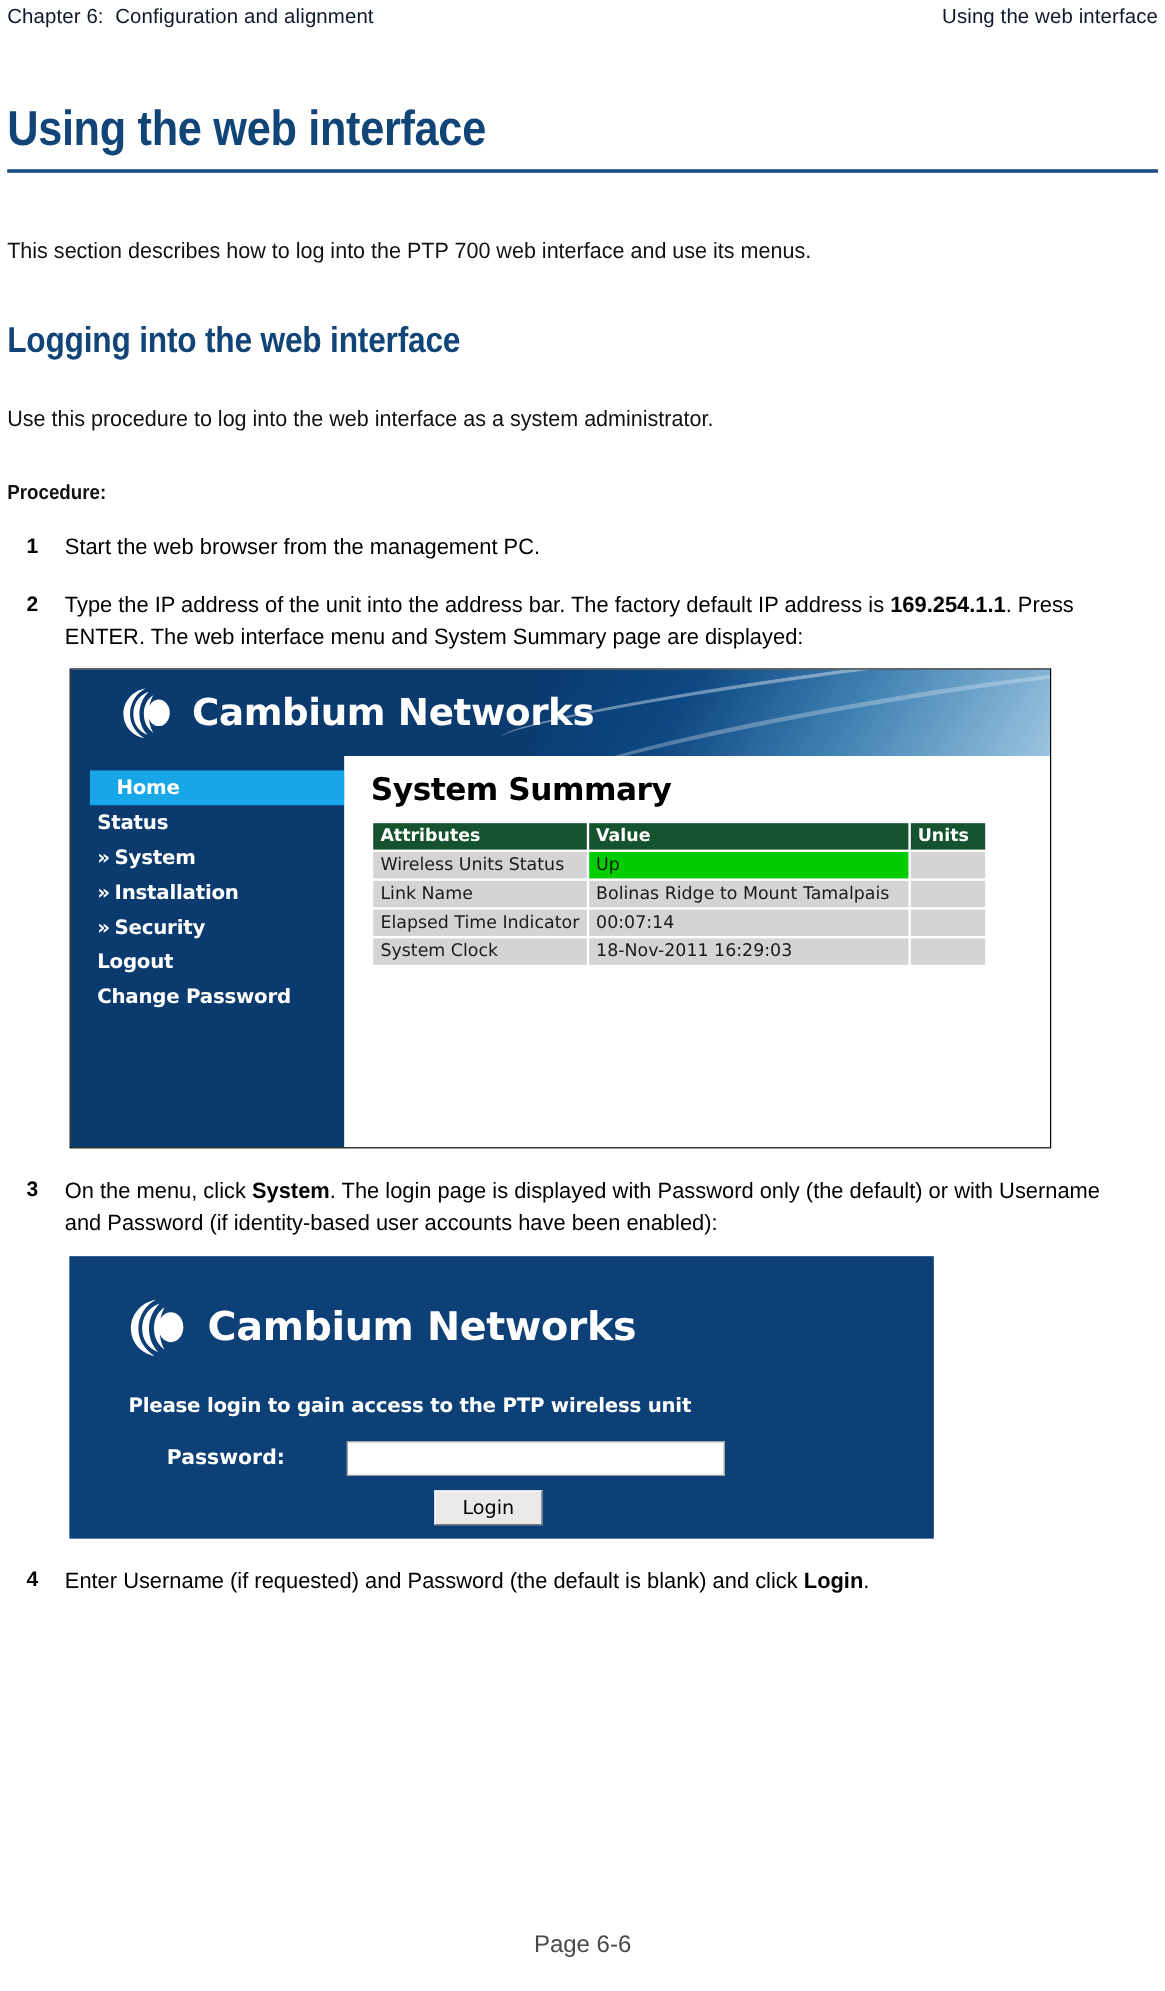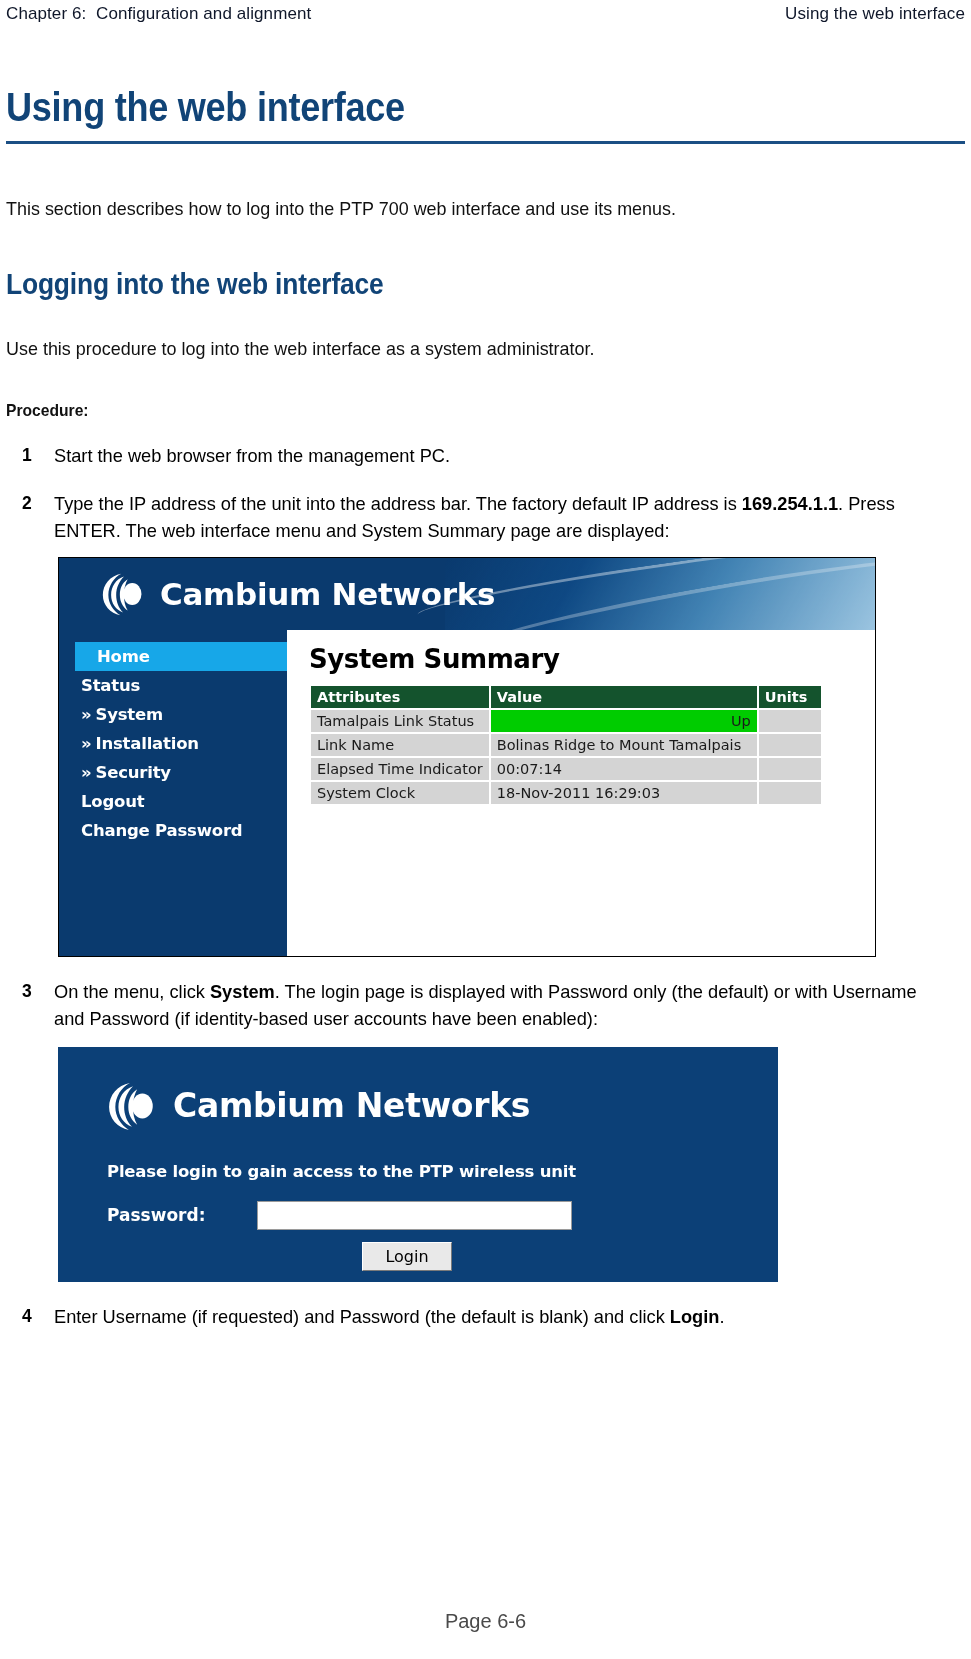--- a/index.html
+++ b/index.html
@@ -233,21 +233,21 @@
     padding: 3px 6px;
     font-size: 14.5px;
   }
   table.summary td {
     background: #d4d4d4;
     color: #1a1a1a;
     padding: 3px 6px;
     font-size: 14.5px;
     white-space: nowrap;
   }
-  table.summary td.val-green { background: #00cc00; text-align: right; }
+  table.summary td.val-green { background: #00cc00; }
   table.summary .c-attr { width: 160px; }
   table.summary .c-val  { width: 254px; }
   table.summary .c-unit { width: 50px; }
 
   
   .shot-login {
     width: 720px;
     height: 235px;
     margin-top: 14px;
     background: #0c4077;
@@ -266,20 +266,21 @@
     font-size: 16.5px;
     font-weight: bold;
     font-family: "DejaVu Sans", sans-serif;
     padding: 30px 0 0 48px;
     letter-spacing: -0.2px;
   }
   .login-row {
     display: flex;
     align-items: center;
     padding: 20px 0 0 48px;
+    margin-left: 32px;
   }
   .login-label {
     color: #ffffff;
     font-size: 17px;
     font-weight: bold;
     font-family: "DejaVu Sans", sans-serif;
     width: 150px;
     flex: 0 0 150px;
   }
   .login-input {
@@ -398,21 +399,21 @@
         <table class="summary">
           <thead>
             <tr>
               <th class="c-attr">Attributes</th>
               <th class="c-val">Value</th>
               <th class="c-unit">Units</th>
             </tr>
           </thead>
           <tbody>
             <tr>
-              <td>Tamalpais Link Status</td>
+              <td>Wireless Units Status</td>
               <td class="val-green">Up</td>
               <td></td>
             </tr>
             <tr>
               <td>Link Name</td>
               <td>Bolinas Ridge to Mount Tamalpais</td>
               <td></td>
             </tr>
             <tr>
               <td>Elapsed Time Indicator</td>

